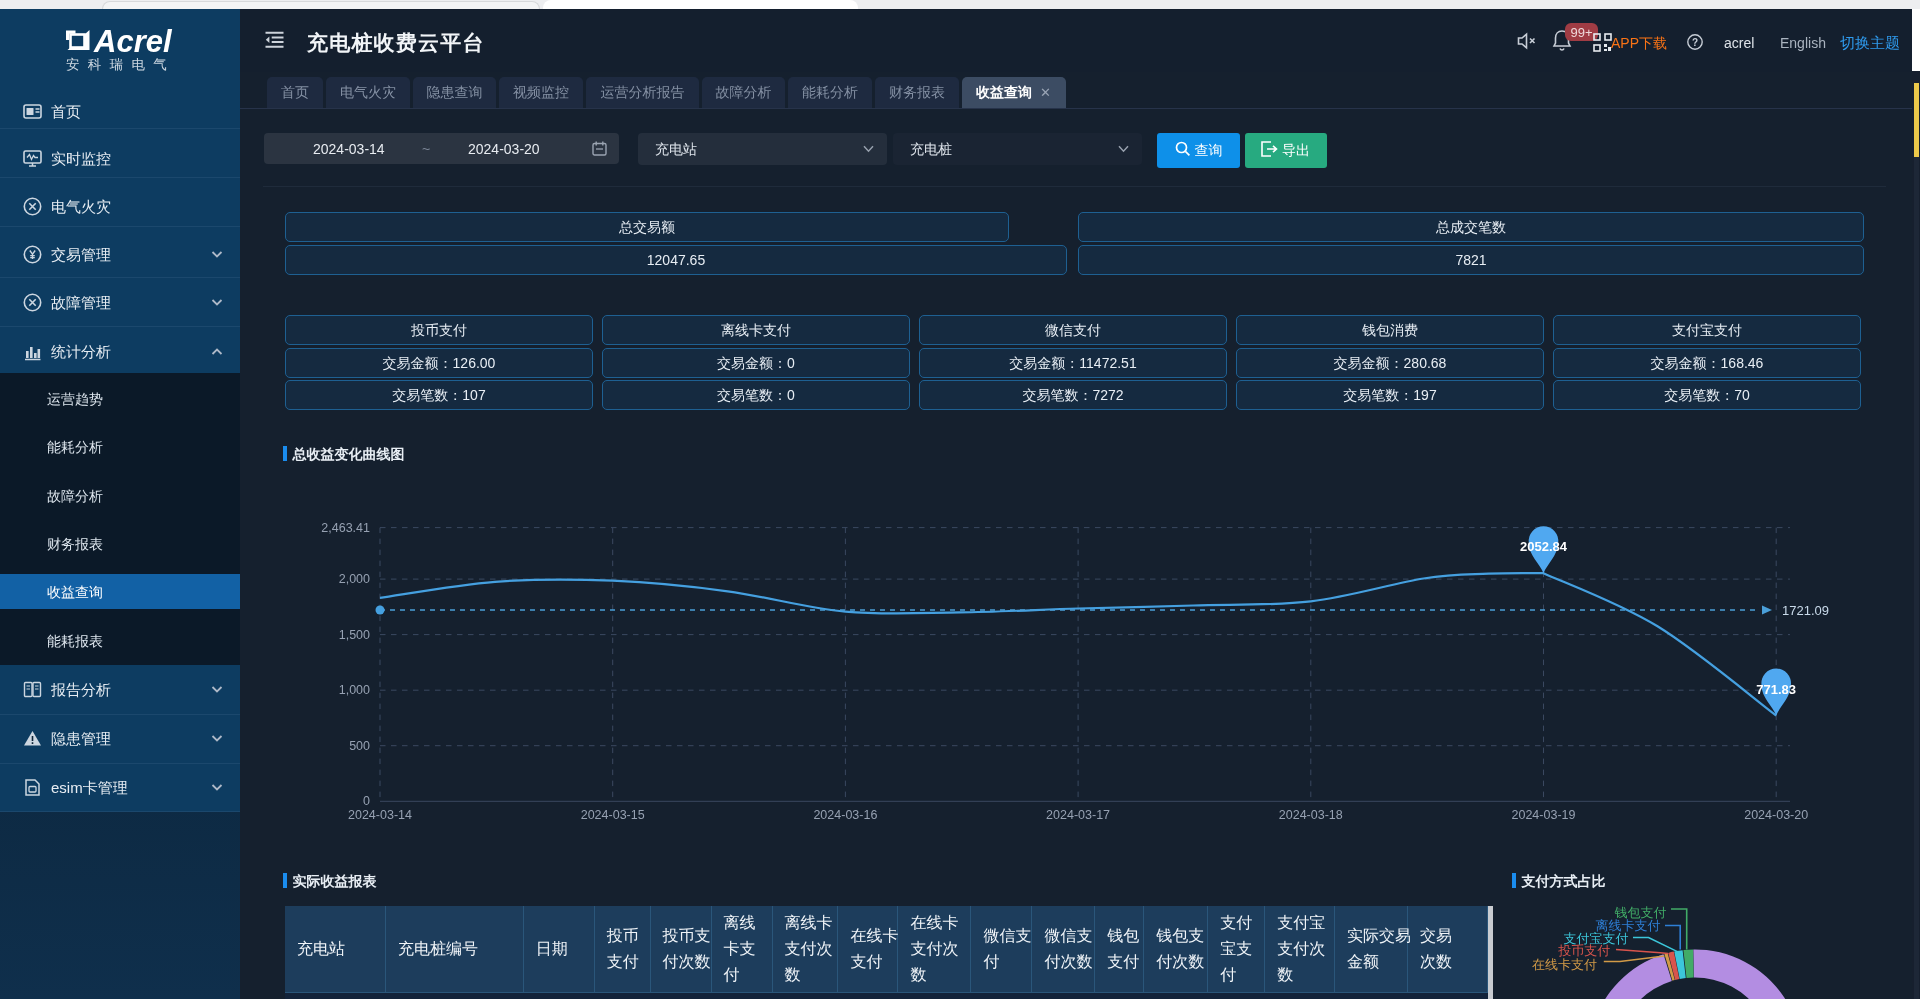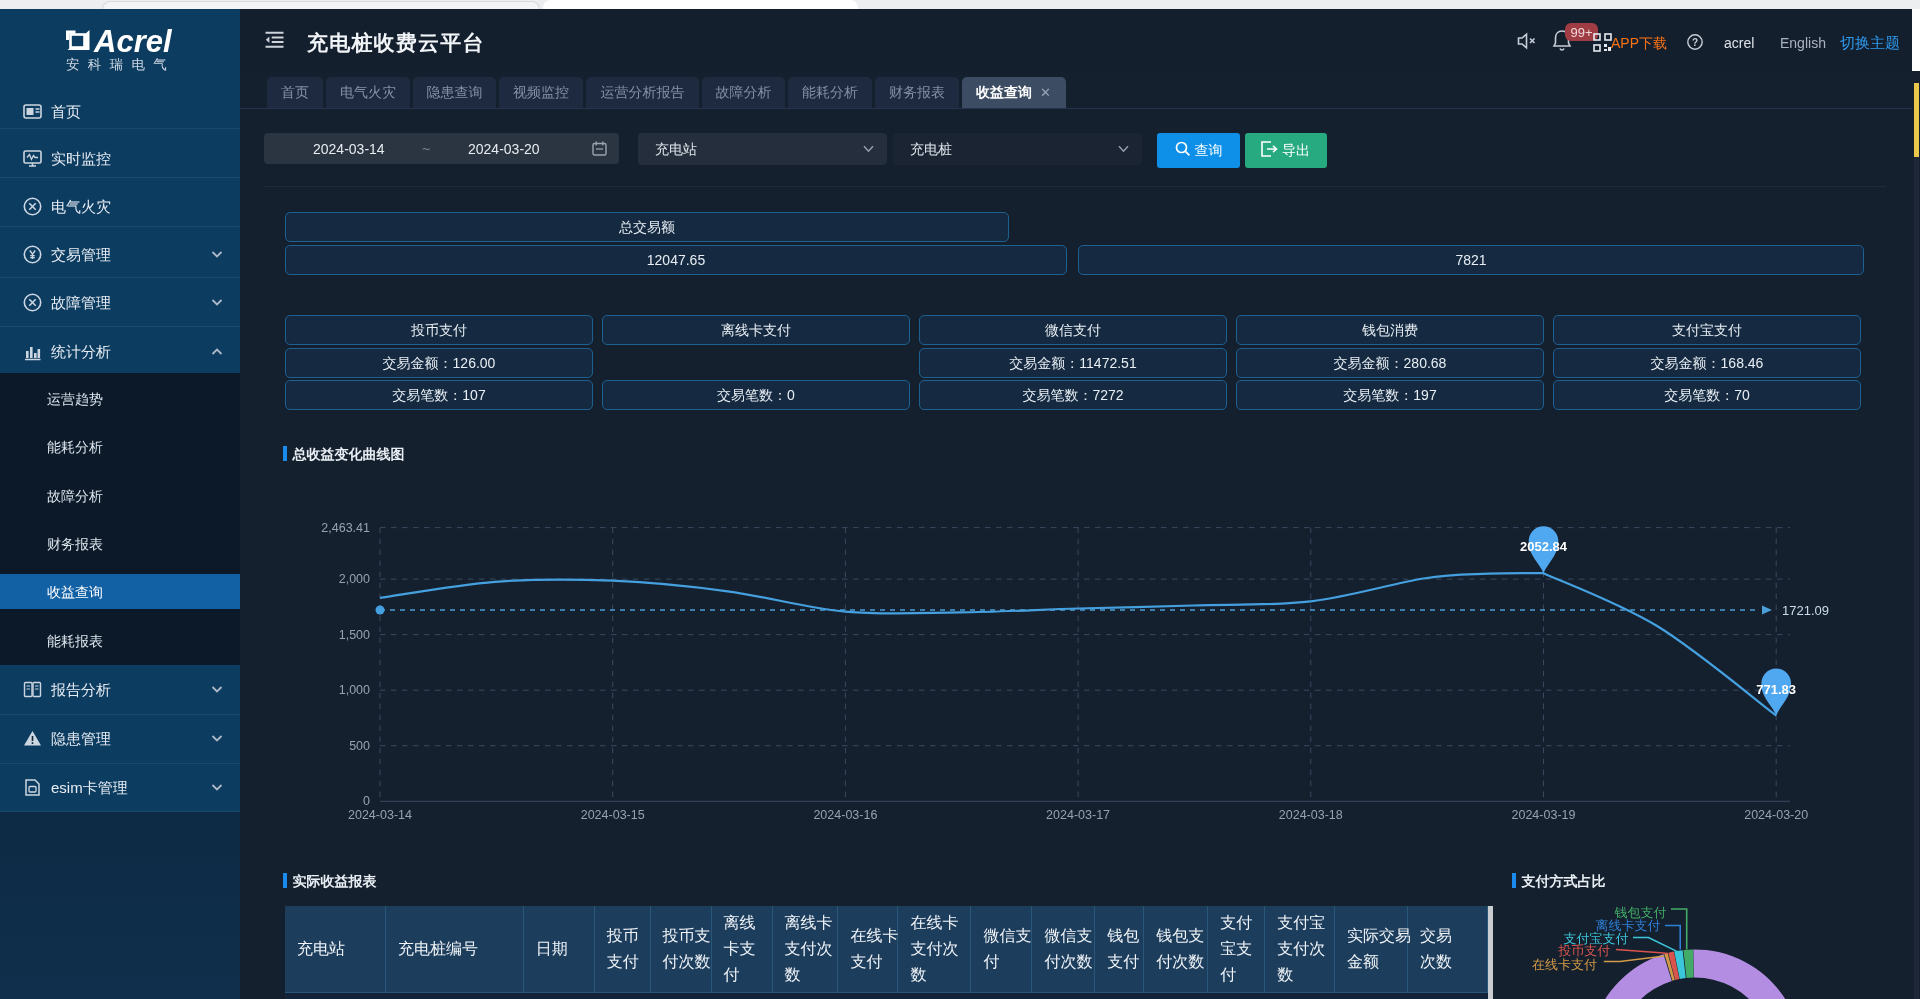--- a/index.html
+++ b/index.html
@@ -265,25 +265,27 @@
         <circle cx="6.5" cy="6.5" r="5" fill="none" stroke="#fff" stroke-width="1.7"></circle>
         <path d="M10.4 10.4l4 4" stroke="#fff" stroke-width="1.7"></path>
       </svg><span style="margin-left:20px">查询</span></div>
   <div class="btn" id="btne"><svg class="abs" style="left:16px;top:8px" width="17" height="16" viewBox="0 0 17 16">
         <path d="M10 1H1v14h9" fill="none" stroke="#fff" stroke-width="1.6"></path>
         <path d="M6 8h9M12 4.8L15.5 8 12 11.2" fill="none" stroke="#fff" stroke-width="1.6"></path>
       </svg><span style="margin-left:20px">导出</span></div>
   <div id="fsep"></div>
   <div class="bar" style="left:45px;top:203px;width:724px">总交易额</div>
   <div class="bar" style="left:45px;top:236px;width:782px">12047.65</div>
+  <div class="bar" style="left:838px;top:203px;width:786px">总成交笔数</div>
   <div class="bar" style="left:838px;top:236px;width:786px">7821</div>
   <div class="bar" style="left:45px;top:306px;width:308px">投币支付</div>
   <div class="bar" style="left:45px;top:339px;width:308px">交易金额：126.00</div>
   <div class="bar" style="left:45px;top:371px;width:308px">交易笔数：107</div>
   <div class="bar" style="left:362px;top:306px;width:308px">离线卡支付</div>
+  <div class="bar" style="left:362px;top:339px;width:308px">交易金额：0</div>
   <div class="bar" style="left:362px;top:371px;width:308px">交易笔数：0</div>
   <div class="bar" style="left:679px;top:306px;width:308px">微信支付</div>
   <div class="bar" style="left:679px;top:339px;width:308px">交易金额：11472.51</div>
   <div class="bar" style="left:679px;top:371px;width:308px">交易笔数：7272</div>
   <div class="bar" style="left:996px;top:306px;width:308px">钱包消费</div>
   <div class="bar" style="left:996px;top:339px;width:308px">交易金额：280.68</div>
   <div class="bar" style="left:996px;top:371px;width:308px">交易笔数：197</div>
   <div class="bar" style="left:1313px;top:306px;width:308px">支付宝支付</div>
   <div class="bar" style="left:1313px;top:339px;width:308px">交易金额：168.46</div>
   <div class="bar" style="left:1313px;top:371px;width:308px">交易笔数：70</div>

